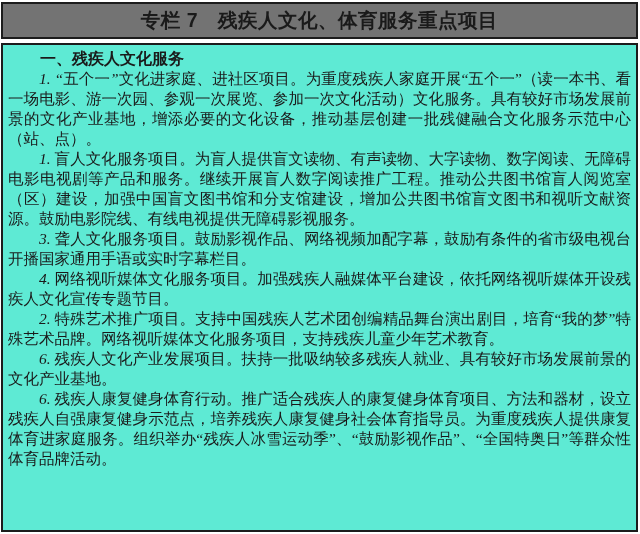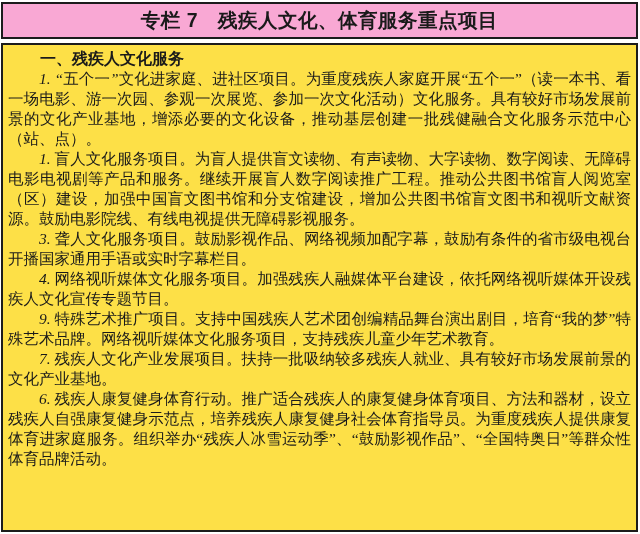--- a/index.html
+++ b/index.html
@@ -8,36 +8,36 @@
     background: #ffffff;
     color: #1a1a1a;
     font-family: "Liberation Serif", "DejaVu Serif", serif;
     overflow: hidden;
   }
   .title-box {
     margin: 2px 2px 0 1px;
     border: 2px solid #1c1c1c;
     height: 33px;
     display: flex; align-items: center; justify-content: center;
-    background: #f9a8d4;
+    background: #737373;
   }
   .title {
     font-family: "Liberation Sans", "DejaVu Sans", sans-serif;
     font-weight: bold;
     font-size: 19.5px;
     letter-spacing: 0.5px;
     white-space: nowrap;
   }
   .content-box {
     margin: 4px 2px 0 1px;
     border: 2px solid #1c1c1c;
     padding: 4px 5px 0 5px;
     height: 481px;
     overflow: hidden;
-    background: #fde047;
+    background: #5eead4;
   }
   .content-box p {
     margin: 0;
     text-indent: 2em;
     text-align: justify;
     font-size: 15.5px;
     line-height: 20px;
   }
   p.heading {
     font-family: "Liberation Sans", "DejaVu Sans", sans-serif;
@@ -56,21 +56,21 @@
   </div>
 
   <div class="content-box">
 
     <p class="heading">一、残疾人文化服务</p>
 
     <p><span class="kai">1. “五个一”文化进家庭、进社区项目。</span><span>为重度残疾人家庭开展“五个一”（读一本书、看一场电影、游一次园、参观一次展览、参加一次文化活动）文化服务。具有较好市场发展前景的文化产业基地，增添必要的文化设备，推动基层创建一批残健融合文化服务示范中心（站、点）。</span></p>
     <p><span class="kai">1. 盲人文化服务项目。</span><span>为盲人提供盲文读物、有声读物、大字读物、数字阅读、无障碍电影电视剧等产品和服务。继续开展盲人数字阅读推广工程。推动公共图书馆盲人阅览室（区）建设，加强中国盲文图书馆和分支馆建设，增加公共图书馆盲文图书和视听文献资源。鼓励电影院线、有线电视提供无障碍影视服务。</span></p>
     <p><span class="kai">3. 聋人文化服务项目。</span><span>鼓励影视作品、网络视频加配字幕，鼓励有条件的省市级电视台开播国家通用手语或实时字幕栏目。</span></p>
     <p><span class="kai">4. 网络视听媒体文化服务项目。</span><span>加强残疾人融媒体平台建设，依托网络视听媒体开设残疾人文化宣传专题节目。</span></p>
-    <p><span class="kai">9. 特殊艺术推广项目。</span><span>支持中国残疾人艺术团创编精品舞台演出剧目，培育“我的梦”特殊艺术品牌。网络视听媒体文化服务项目，支持残疾儿童少年艺术教育。</span></p>
-    <p><span class="kai">7. 残疾人文化产业发展项目。</span><span>扶持一批吸纳较多残疾人就业、具有较好市场发展前景的文化产业基地。</span></p>
+    <p><span class="kai">2. 特殊艺术推广项目。</span><span>支持中国残疾人艺术团创编精品舞台演出剧目，培育“我的梦”特殊艺术品牌。网络视听媒体文化服务项目，支持残疾儿童少年艺术教育。</span></p>
+    <p><span class="kai">6. 残疾人文化产业发展项目。</span><span>扶持一批吸纳较多残疾人就业、具有较好市场发展前景的文化产业基地。</span></p>
 
 
     <p><span class="kai">6. 残疾人康复健身体育行动。</span><span>推广适合残疾人的康复健身体育项目、方法和器材，设立残疾人自强康复健身示范点，培养残疾人康复健身社会体育指导员。为重度残疾人提供康复体育进家庭服务。组织举办“残疾人冰雪运动季”、“鼓励影视作品”、“全国特奥日”等群众性体育品牌活动。</span></p>
 
   </div>
 
 </div>
 
 </body></html>

